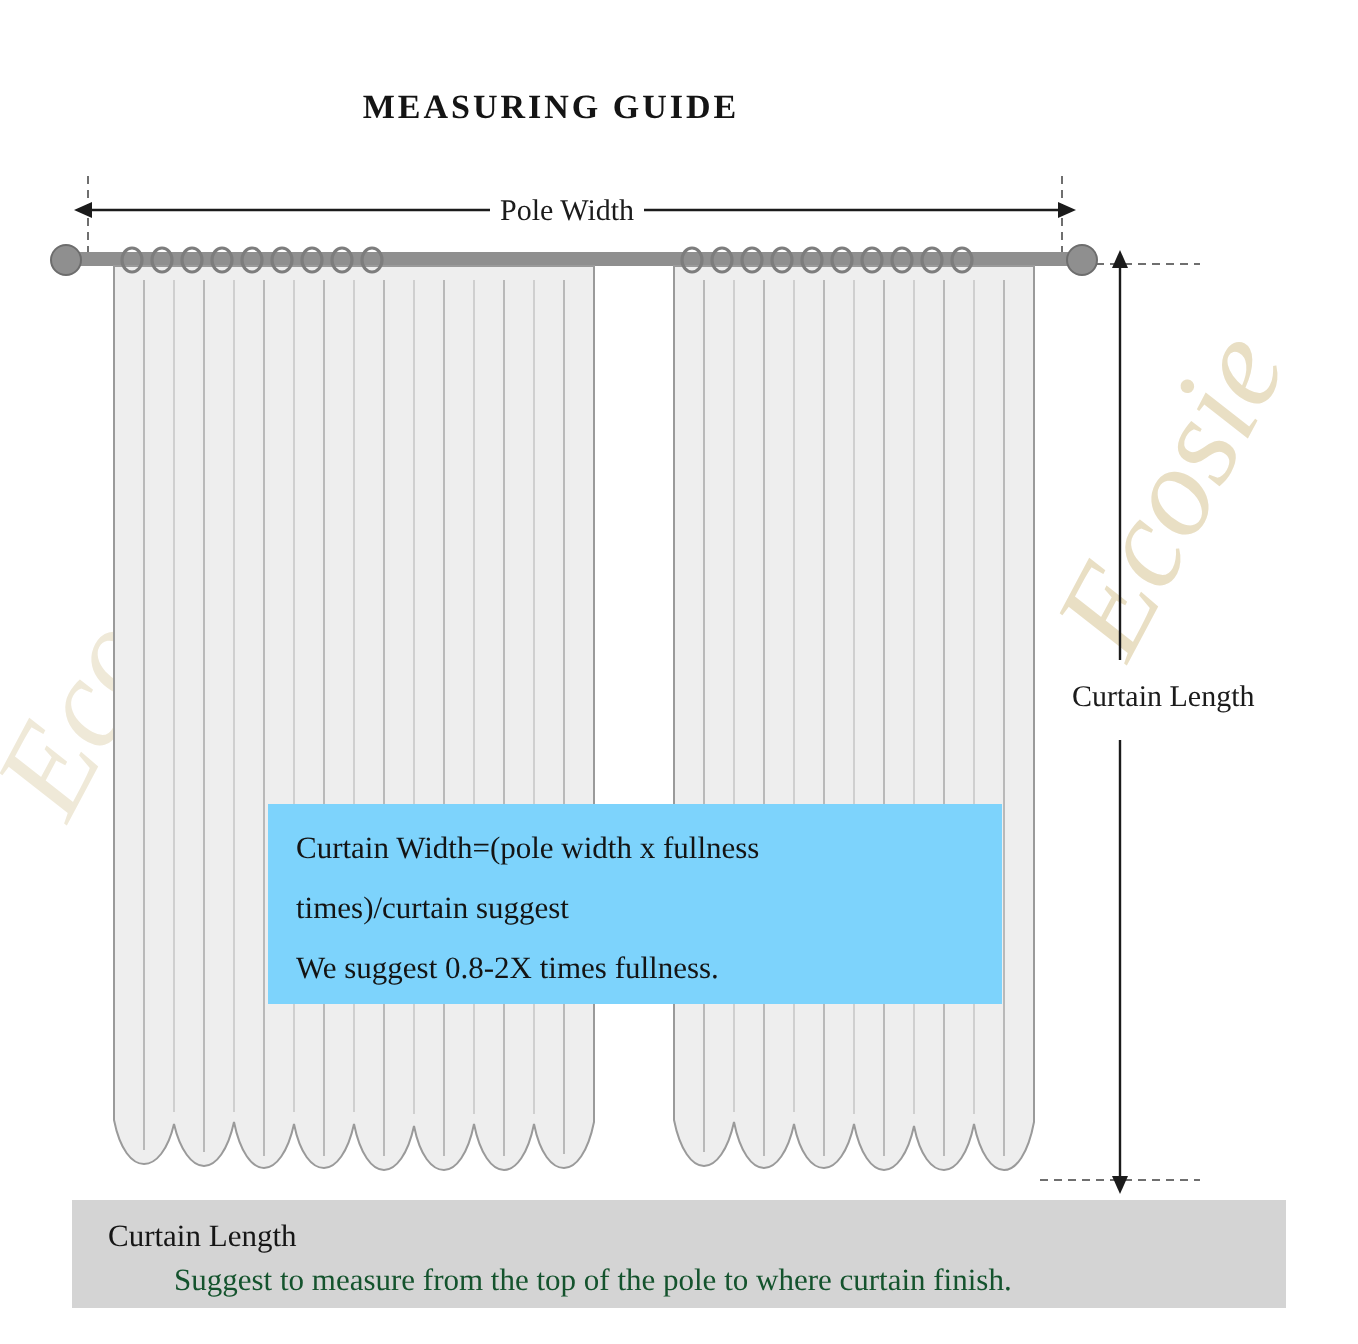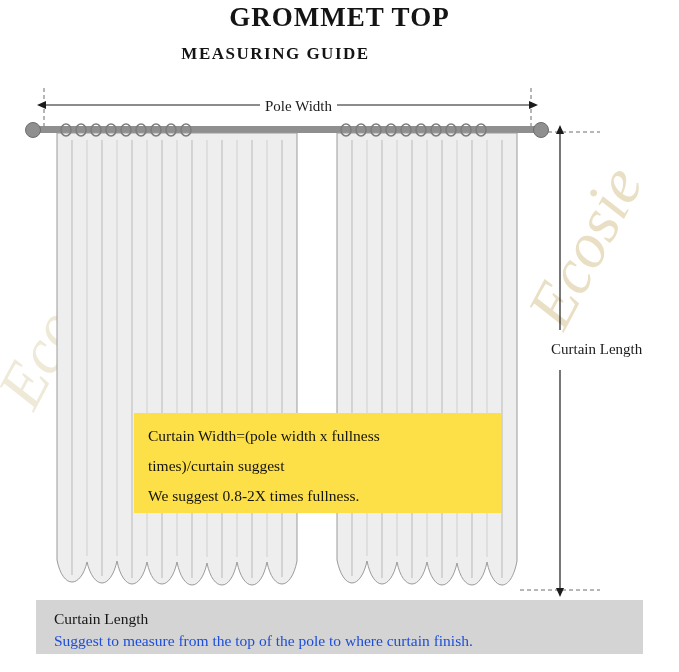--- a/index.html
+++ b/index.html
@@ -80,39 +80,38 @@
   }
 
   
   .dim-label {
     position: absolute;
     font-size: 15px;
     color: #1b1b1b;
     background: #ffffff;
     padding: 0 5px;
     white-space: nowrap;
-    margin-left: 15px;
   }
   .pole-width-label {
     left: 245px;
     top: 98px;
   }
   .curtain-length-label {
     left: 531px;
     top: 341px;
   }
 
   
   .formula-box {
     position: absolute;
     left: 134px;
-    top: 413px;
+    top: 402px;
     width: 367px;
     height: 100px;
-    background: #fde047;
+    background: #7dd3fc;
     padding: 8px 14px 0 14px;
     box-sizing: border-box;
   }
   .formula-line {
     font-size: 15.5px;
     color: #141414;
     line-height: 30px;
     white-space: nowrap;
   }
 
@@ -127,30 +126,30 @@
     box-sizing: border-box;
     padding: 8px 0 0 18px;
   }
   .footer-title {
     font-size: 15.5px;
     color: #161616;
     line-height: 22px;
   }
   .footer-text {
     font-size: 15.5px;
-    color: #1d4ed8;
+    color: #14532d;
     line-height: 22px;
+    margin-left: 33px;
   }
 </style>
 </head>
 <body>
 
 <div id="root">
 
-  <div class="title">GROMMET TOP</div>
   <div class="subtitle">MEASURING GUIDE</div>
 
   <div class="watermark wm1">Ecosie</div>
   <div class="watermark wm2">Ecosie</div>
   <div class="watermark wm3">Ecosie</div>
 
   <svg class="diagram" width="679" height="672">
     <defs>
       <marker id="arrL" markerWidth="10" markerHeight="8" refX="9" refY="4" orient="auto" markerUnits="userSpaceOnUse">
         <path d="M9,0 L0,4 L9,8 z" fill="#1b1b1b"></path>

